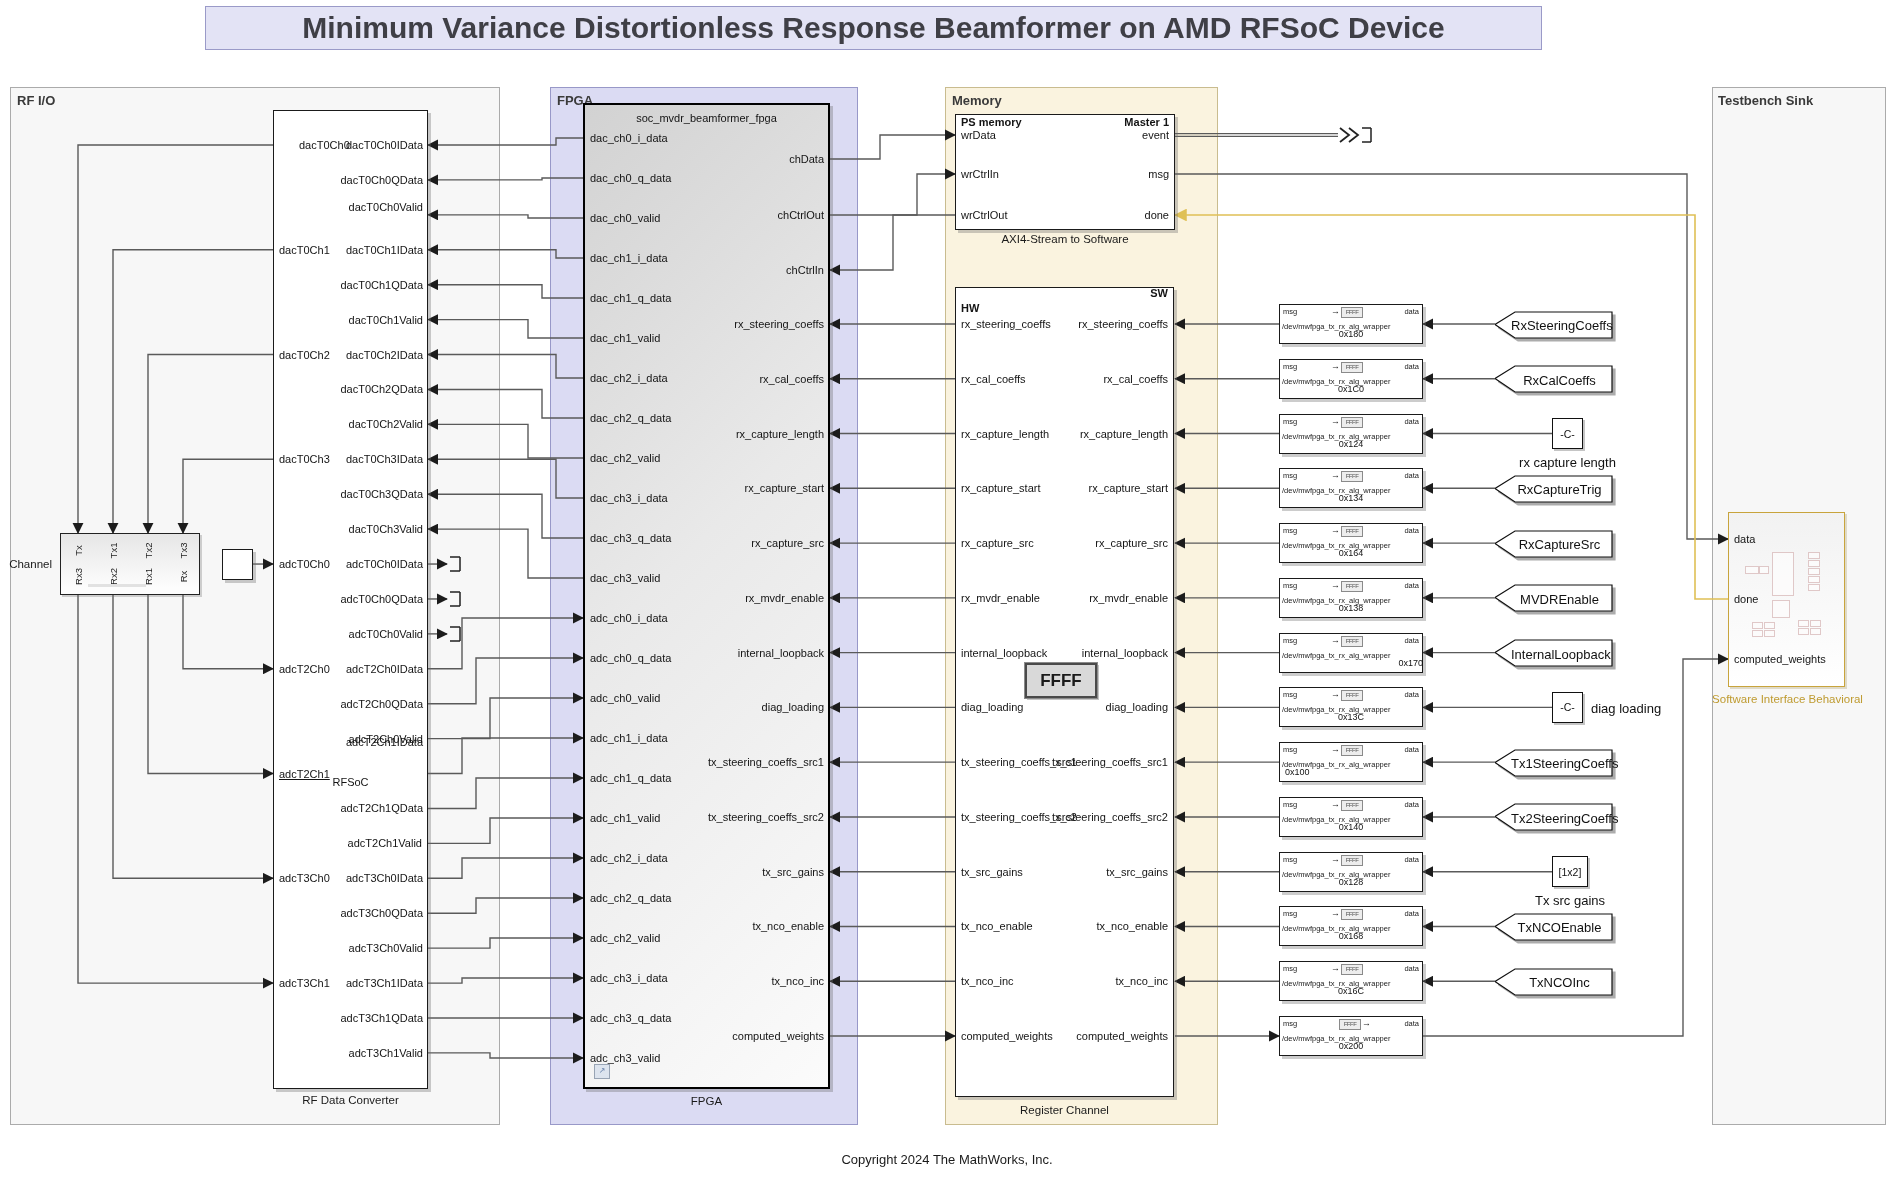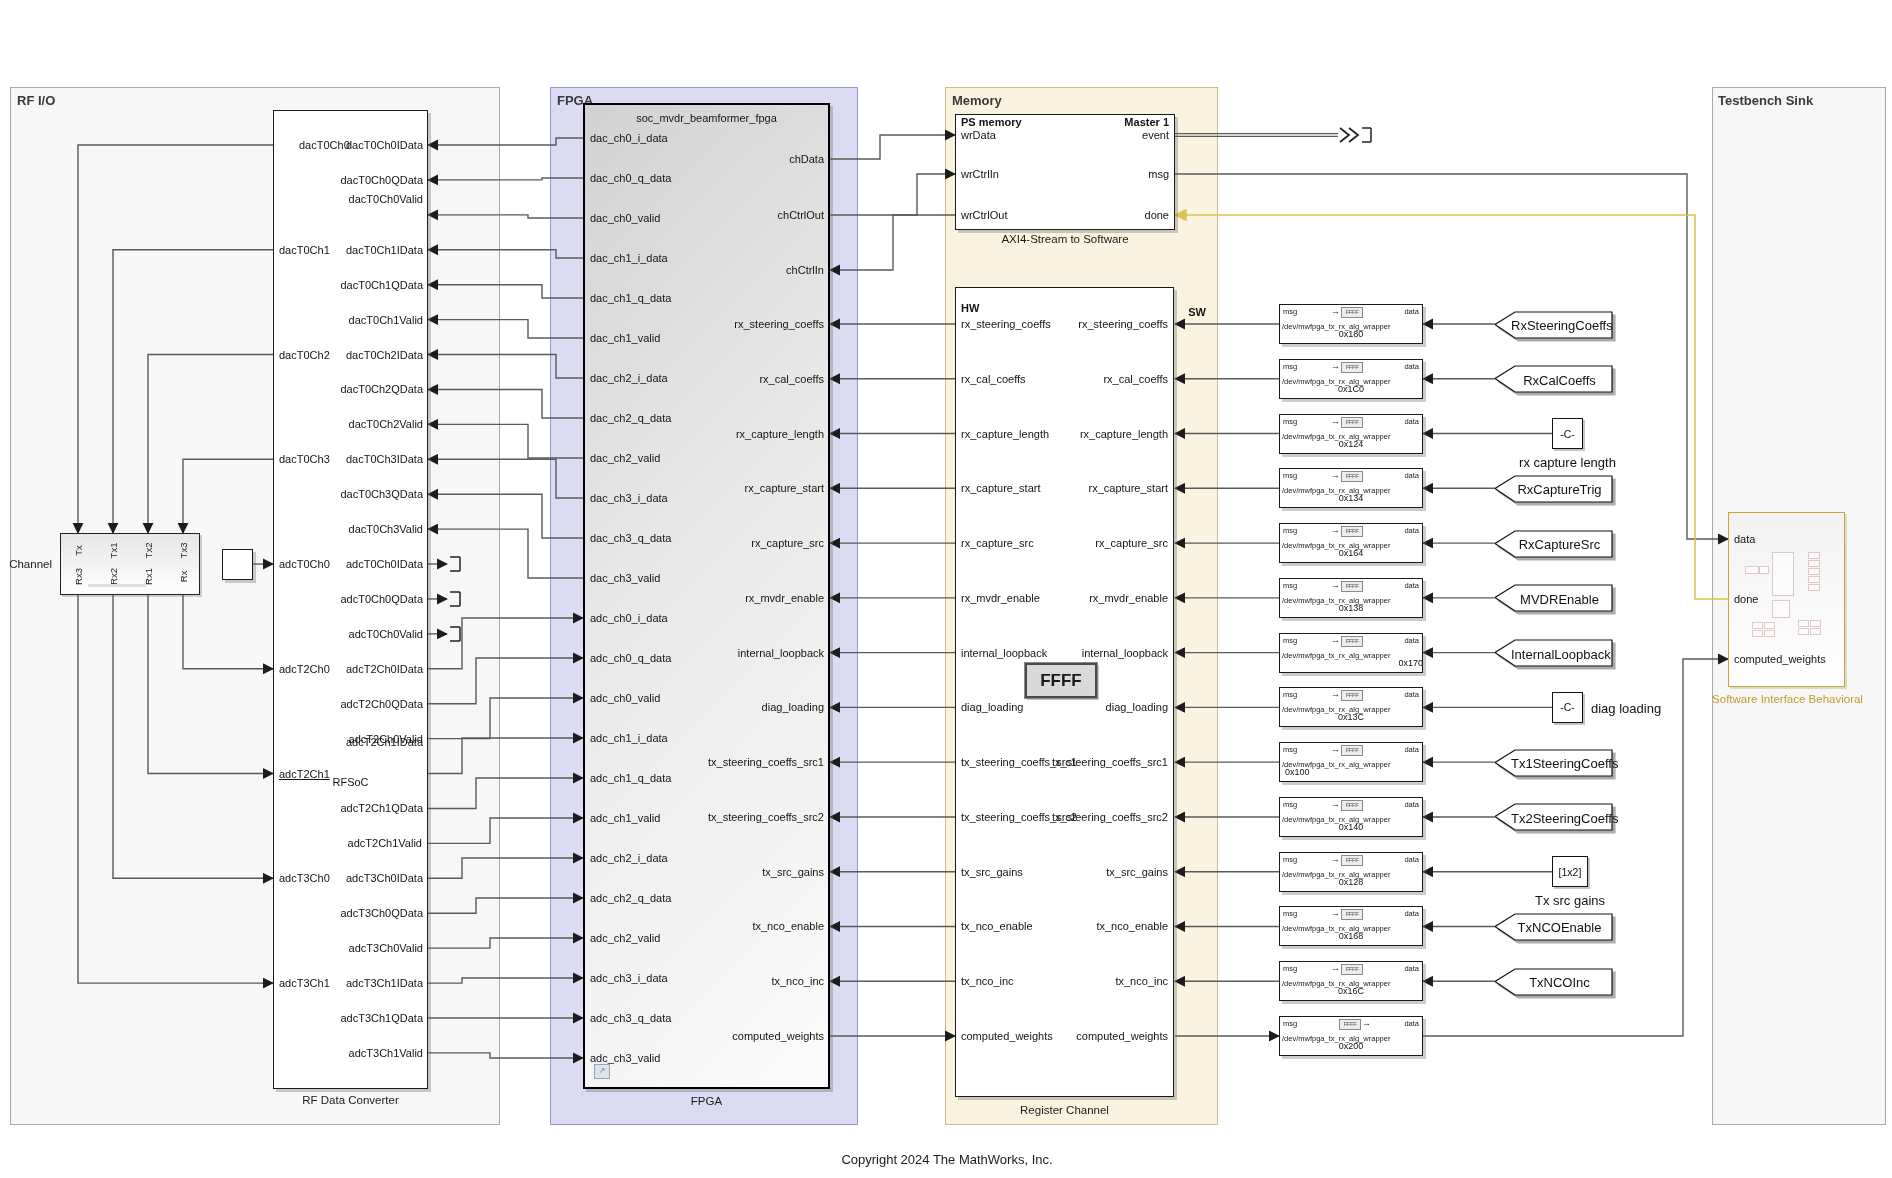--- a/index.html
+++ b/index.html
@@ -37,20 +37,21 @@
   #ffff-display{position:absolute;background:#d9d9d9;border:2px solid #4a4a4a;outline:1px solid #8a8a8a;
                 display:flex;align-items:center;justify-content:center;font-size:17px;font-weight:bold;color:#1a1a1a;
                 box-shadow:2px 2px 0 rgba(110,110,110,0.4);}
   svg{position:absolute;left:0;top:0;}
 </style>
 </head>
 <body>
 
 <div id="canvas">
 
+  <div id="title-bar" style="background: rgb(227, 227, 245);">Minimum Variance Distortionless Response Beamformer on AMD RFSoC Device</div>
 
   <div class="region" id="region-rf" style="left:10px;top:87px;width:490px;height:1038px;"></div>
   <div class="region" id="region-fpga" style="left: 550px; top: 87px; width: 308px; height: 1038px; background: rgb(219, 219, 243); border-color: rgb(152, 152, 200);"></div>
   <div class="region" id="region-memory" style="left: 945px; top: 87px; width: 273px; height: 1038px; background: rgb(250, 243, 223); border-color: rgb(201, 188, 143);"></div>
   <div class="region" id="region-testbench" style="left:1712px;top:87px;width:174px;height:1038px;"></div>
 
   <div class="region-label" style="left:17px;top:93px;">RF I/O</div>
   <div class="region-label" style="left:557px;top:93px;">FPGA</div>
   <div class="region-label" style="left:952px;top:93px;">Memory</div>
   <div class="region-label" style="left:1718px;top:93px;">Testbench Sink</div>
@@ -202,42 +203,42 @@
   <div class="lbl" style="left:583px;top:112px;width:247px;text-align:center;">soc_mvdr_beamformer_fpga</div>
   <div class="cap" style="left:583px;top:1095px;width:247px;">FPGA</div>
 
   <div class="blk" id="axi-block" style="left:955px;top:114px;width:220px;height:116px;"></div>
   <div class="lbl b" style="left:961px;top:116px;">PS memory</div>
   <div class="lbl b lbl-r" style="left:969px;top:116px;width:200px;">Master 1</div>
   <div class="cap" style="left:955px;top:233px;width:220px;">AXI4-Stream to Software</div>
 
   <div class="blk" id="regch-block" style="left:955px;top:287px;width:219px;height:810px;"></div>
   <div class="lbl b" style="left:961px;top:302px;">HW</div>
-  <div class="lbl b lbl-r" style="left:968px;top:306px;width:200px;margin-left:38px;">SW</div>
+  <div class="lbl b lbl-r" style="left:968px;top:287px;width:200px;">SW</div>
   <div class="cap" style="left:955px;top:1104px;width:219px;">Register Channel</div>
 
   <div id="ffff-display" style="left:1025px;top:663px;width:68px;height:31px;">FFFF</div>
 
   <div id="sib-block" style="left:1728px;top:512px;width:117px;height:175px;"></div>
   <div class="cap" style="left:1690px;top:693px;width:195px;color:#BF9B30;">Software Interface Behavioral</div>
 
   <div class="cap" style="left:747px;top:1152px;width:400px;font-size:13px;">Copyright 2024 The MathWorks, Inc.</div>
 
 <div class="lbl" style="left:279px;top:139px;margin-left:20px;">dacT0Ch0</div>
     <div class="lbl" style="left:279px;top:243.76px;">dacT0Ch1</div>
     <div class="lbl" style="left:279px;top:348.52px;">dacT0Ch2</div>
     <div class="lbl" style="left:279px;top:453.28000000000003px;">dacT0Ch3</div>
     <div class="lbl" style="left:279px;top:558.04px;">adcT0Ch0</div>
     <div class="lbl" style="left:279px;top:662.8000000000001px;">adcT2Ch0</div>
     <div class="lbl" style="left:279px;top:767.5600000000001px;text-decoration:underline;">adcT2Ch1</div>
     <div class="lbl" style="left:279px;top:872.32px;">adcT3Ch0</div>
     <div class="lbl" style="left:279px;top:977.08px;">adcT3Ch1</div>
     <div class="lbl lbl-r" style="left:223px;top:139px;width:200px;">dacT0Ch0IData</div>
     <div class="lbl lbl-r" style="left:223px;top:173.92000000000002px;width:200px;">dacT0Ch0QData</div>
-    <div class="lbl lbl-r" style="left:223px;top:193px;width:200px;">dacT0Ch0Valid</div>
+    <div class="lbl lbl-r" style="left:223px;top:201px;width:200px;">dacT0Ch0Valid</div>
     <div class="lbl lbl-r" style="left:223px;top:243.76px;width:200px;">dacT0Ch1IData</div>
     <div class="lbl lbl-r" style="left:223px;top:278.68px;width:200px;">dacT0Ch1QData</div>
     <div class="lbl lbl-r" style="left:223px;top:313.6px;width:200px;">dacT0Ch1Valid</div>
     <div class="lbl lbl-r" style="left:223px;top:348.52px;width:200px;">dacT0Ch2IData</div>
     <div class="lbl lbl-r" style="left:223px;top:383.44px;width:200px;">dacT0Ch2QData</div>
     <div class="lbl lbl-r" style="left:223px;top:418.36px;width:200px;">dacT0Ch2Valid</div>
     <div class="lbl lbl-r" style="left:223px;top:453.28000000000003px;width:200px;">dacT0Ch3IData</div>
     <div class="lbl lbl-r" style="left:223px;top:488.20000000000005px;width:200px;">dacT0Ch3QData</div>
     <div class="lbl lbl-r" style="left:223px;top:523.12px;width:200px;">dacT0Ch3Valid</div>
     <div class="lbl lbl-r" style="left:223px;top:558.04px;width:200px;">adcT0Ch0IData</div>

